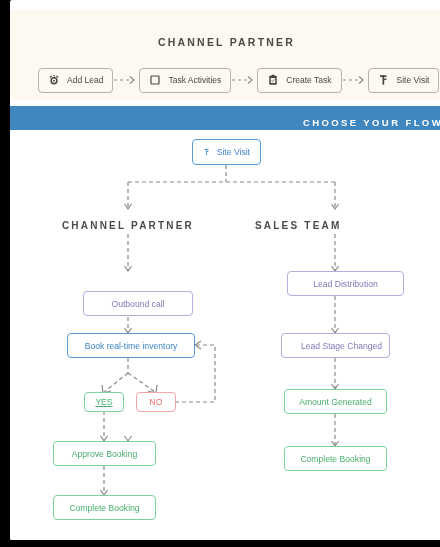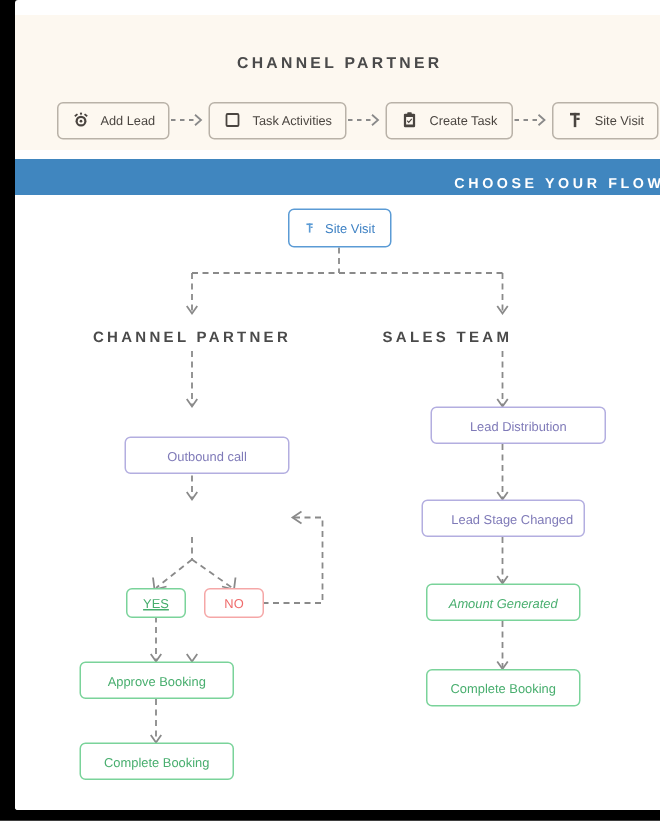--- a/index.html
+++ b/index.html
@@ -259,20 +259,23 @@
       <span>Site Visit</span>
     </div>
 
     <div class="col-title" style="left:30px; top:90px; width:176px; text-align:center;">CHANNEL PARTNER</div>
     <div class="col-title" style="left:245px; top:90px; width:160px; ">SALES TEAM</div>
 
     <div class="node purple" style="left:73px; top:141px; width:110px; height:25px;margin-top:20px;">
       <span>Outbound call</span>
     </div>
 
+    <div class="node blue" style="left:57px; top:203px; width:128px; height:25px;">
+      <span>Book real-time inventory</span>
+    </div>
 
     <div class="node green" style="left:74px; top:262px; width:40px; height:20px;text-decoration:underline;">
       <span>YES</span>
     </div>
 
     <div class="node red" style="left:126px; top:262px; width:40px; height:20px;">
       <span>NO</span>
     </div>
 
     <div class="node green" style="left:43px; top:311px; width:103px; height:25px;">
@@ -284,21 +287,21 @@
     </div>
 
     <div class="node purple" style="left:277px; top:141px; width:117px; height:25px;">
       <span>Lead Distribution</span>
     </div>
 
     <div class="node purple" style="left:271px; top:203px; width:109px; height:25px;padding-left:20px;">
       <span>Lead Stage Changed</span>
     </div>
 
-    <div class="node green" style="left:274px; top:259px; width:103px; height:25px;font-style:italic;">
+    <div class="node green" style="left:274px; top:259px; width:103px; height:25px;">
       <span>Amount Generated</span>
     </div>
 
     <div class="node green" style="left:274px; top:316px; width:103px; height:25px;">
       <span>Complete Booking</span>
     </div>
 
   </div>
 </div>
 

